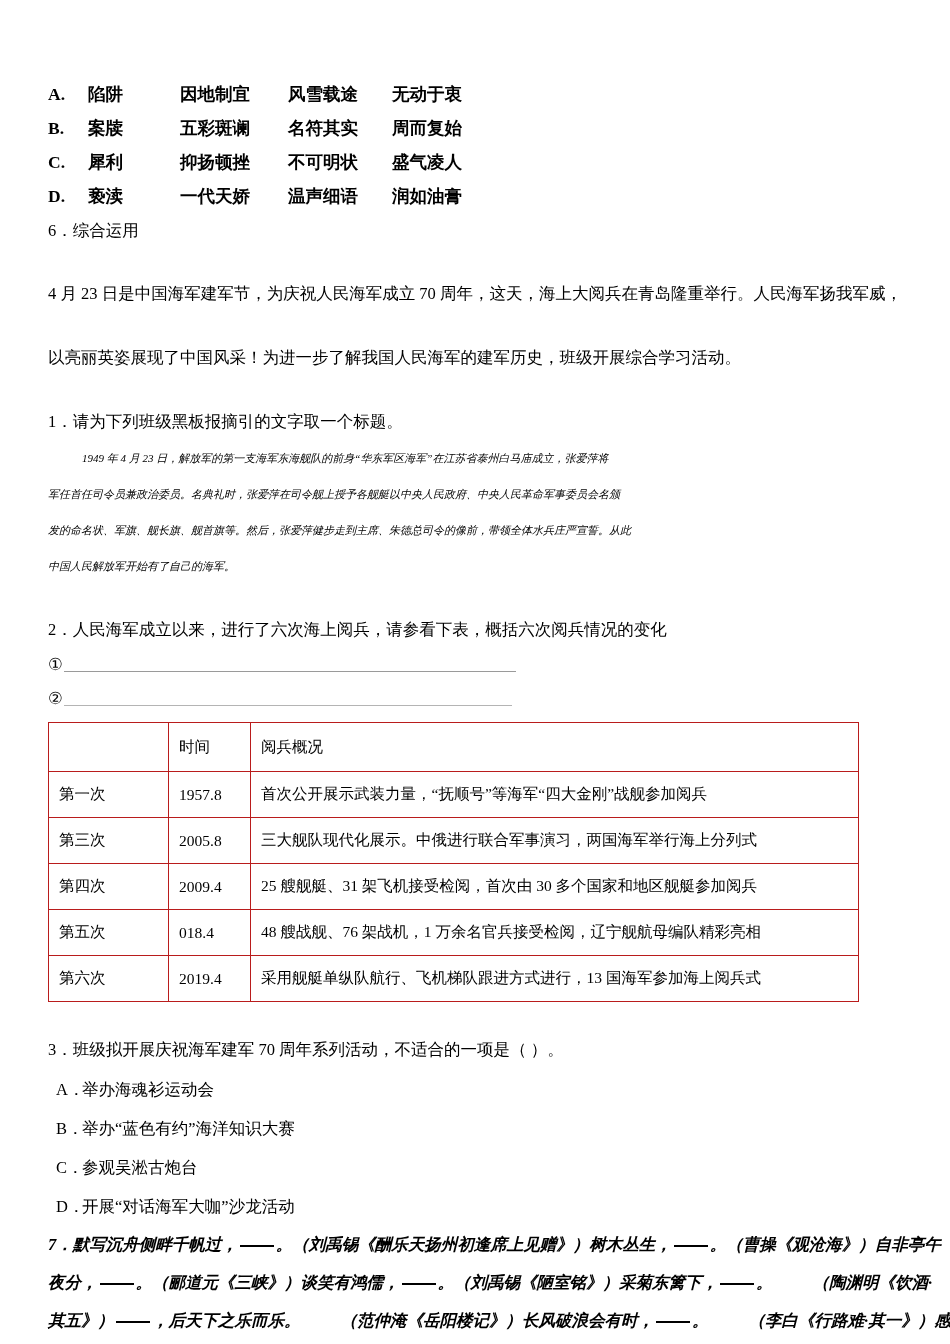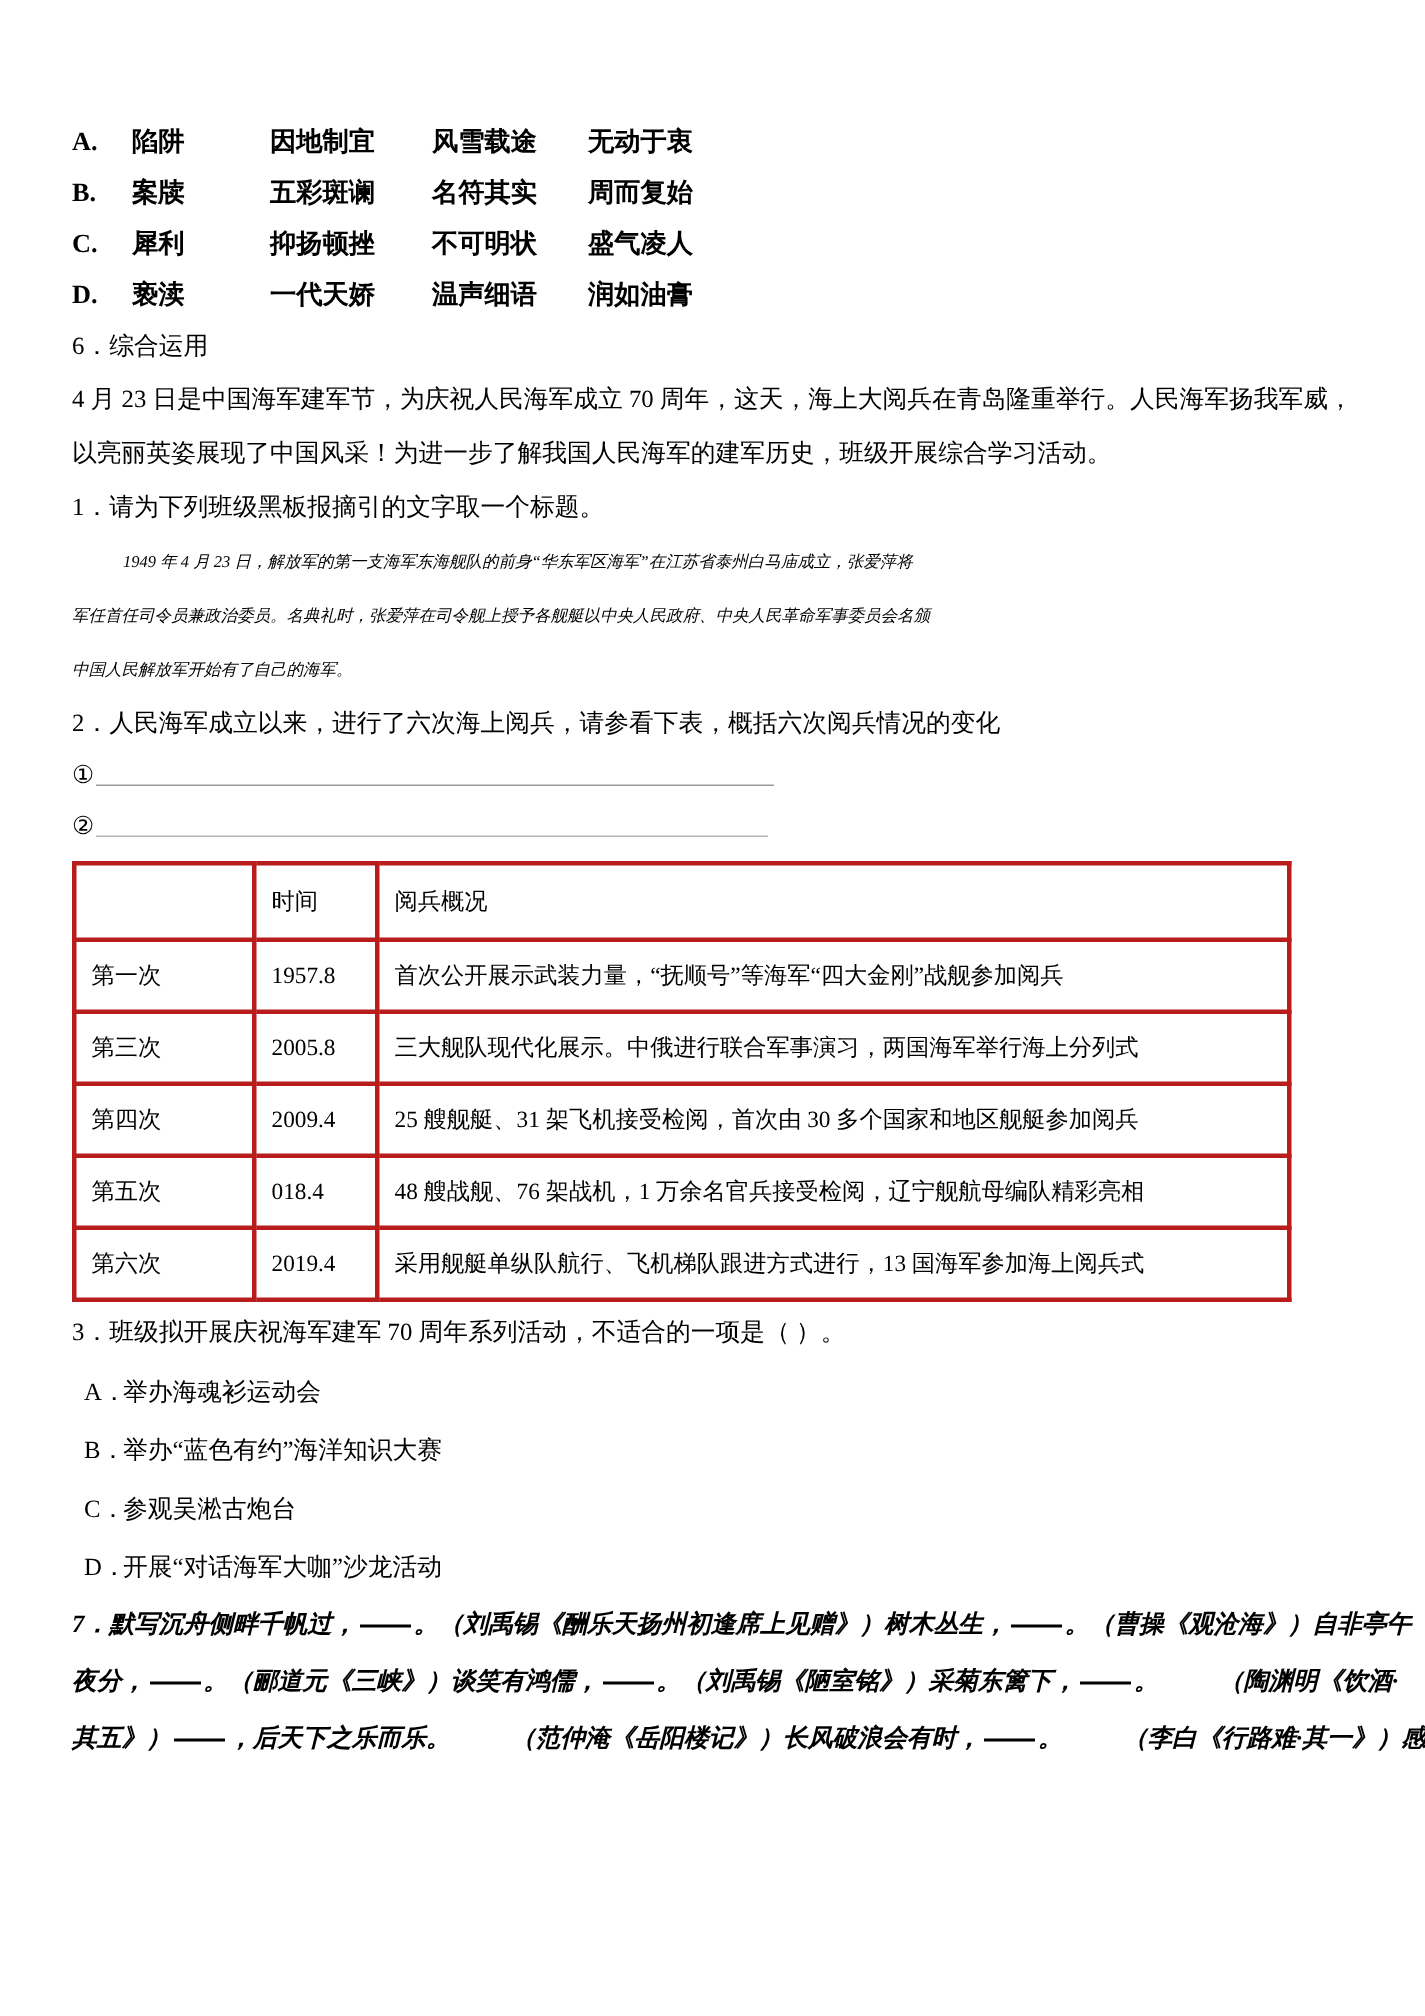--- a/index.html
+++ b/index.html
@@ -58,20 +58,21 @@
     height: 34px;
     display: flex;
     align-items: center;
   }
   .body-line {
     font-size: 16.5px;
     height: 36px;
     display: flex;
     align-items: center;
     white-space: nowrap;
+    margin-top: 28px;
   }
   .narr-line {
     font-size: 11px;
     height: 36px;
     display: flex;
     align-items: center;
     white-space: nowrap;
     font-family: "Liberation Serif", serif;
     font-style: italic;
   }
@@ -100,21 +101,21 @@
 
   
   table.naval {
     border-collapse: collapse;
     width: 810px;
     margin-top: 6px;
     table-layout: fixed;
     font-size: 15.5px;
   }
   table.naval td {
-    border: 3px solid #b91c1c;
+    border: 1px solid #b91c1c;
     padding: 0 10px;
     height: 45px;
     vertical-align: middle;
     white-space: nowrap;
     font-family: "Liberation Serif", "DejaVu Serif", serif;
   }
   table.naval col.c1 { width: 120px; }
   table.naval col.c2 { width: 82px; }
   table.naval col.c3 { width: 608px; }
   table.naval tr.header td { height: 48px; }
@@ -190,20 +191,21 @@
     <div class="sec-label">6．综合运用</div>
 
     <div class="body-line">4 月 23 日是中国海军建军节，为庆祝人民海军成立 70 周年，这天，海上大阅兵在青岛隆重举行。人民海军扬我军威，</div>
     <div class="body-line">以亮丽英姿展现了中国风采！为进一步了解我国人民海军的建军历史，班级开展综合学习活动。</div>
 
     <div class="body-line">1．请为下列班级黑板报摘引的文字取一个标题。</div>
 
     <div>
       <div class="narr-line indent-2">1949 年 4 月 23 日，解放军的第一支海军东海舰队的前身“华东军区海军”在江苏省泰州白马庙成立，张爱萍将</div>
       <div class="narr-line">军任首任司令员兼政治委员。名典礼时，张爱萍在司令舰上授予各舰艇以中央人民政府、中央人民革命军事委员会名颁</div>
+      <div class="narr-line">发的命名状、军旗、舰长旗、舰首旗等。然后，张爱萍健步走到主席、朱德总司令的像前，带领全体水兵庄严宣誓。从此</div>
       <div class="narr-line">中国人民解放军开始有了自己的海军。</div>
     </div>
 
     <div class="body-line">2．人民海军成立以来，进行了六次海上阅兵，请参看下表，概括六次阅兵情况的变化</div>
 
     <div class="blank-row">
       <span class="circ-num">①</span>
       <span class="rule rule-1"></span>
     </div>
     <div class="blank-row">

